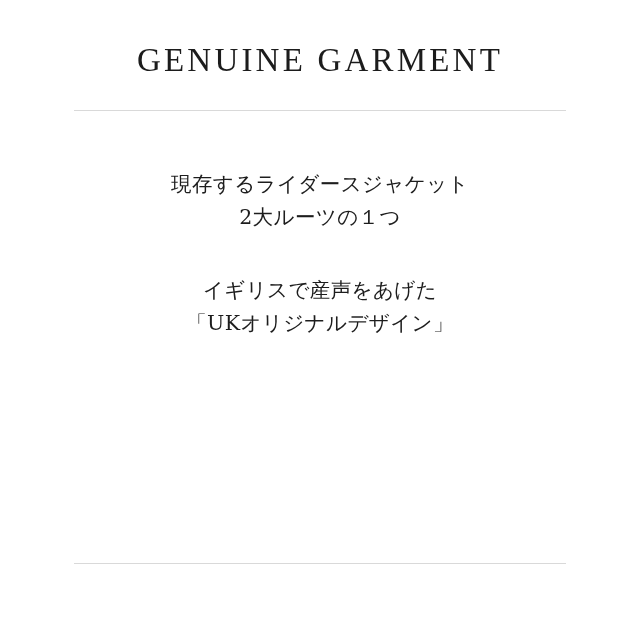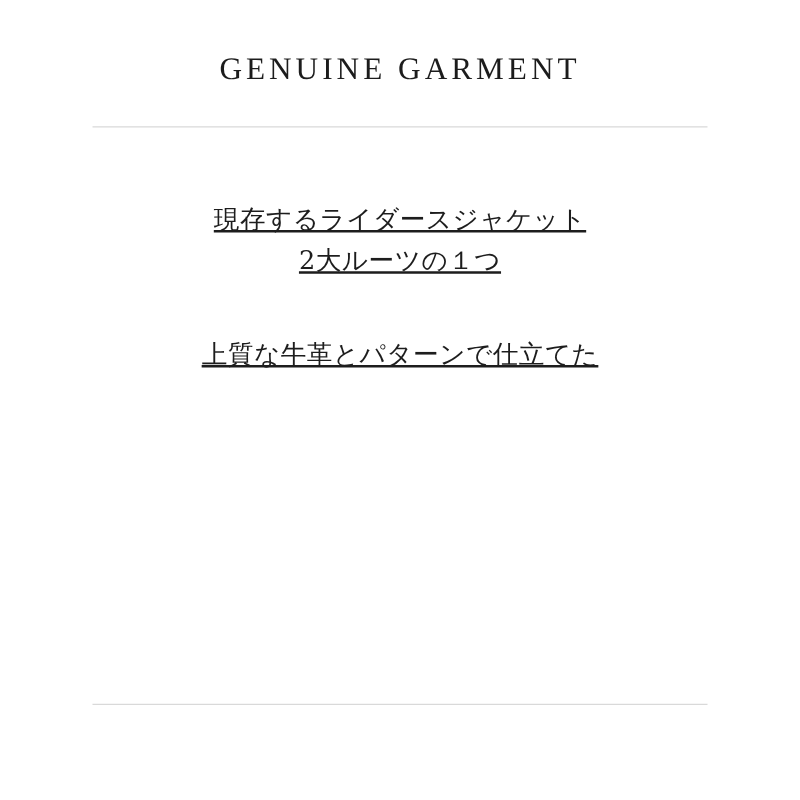--- a/index.html
+++ b/index.html
@@ -19,21 +19,21 @@
     width: 640px;
     height: 640px;
     box-sizing: border-box;
     display: flex;
     flex-direction: column;
     align-items: center;
   }
   .title {
     margin-top: 42px;
     font-family: "Liberation Serif", "DejaVu Serif", serif;
-    font-size: 25px;
+    font-size: 33px;
     letter-spacing: 3.2px;
     font-weight: 400;
     color: #1c1c1c;
     text-align: center;
     white-space: nowrap;
   }
   .rule {
     width: 492px;
     height: 1px;
     background: #d9d9d9;
@@ -54,21 +54,20 @@
     font-size: 20.5px;
     line-height: 1.0;
     color: #1d1d1d;
     letter-spacing: 0.4px;
   }
   .para {
     margin: 0;
   }
   .line {
     display: block;
-    text-decoration: underline;
   }
   
   .para .line + .line {
     margin-top: 12px;
   }
   .block-1 { margin-top: 63px; }
   .block-2 { margin-top: 53px; }
   .block-3 { margin-top: 55px; }
 </style>
 </head>
@@ -80,22 +79,27 @@
 
   <div class="rule top"></div>
 
   <div class="body-block block-1">
     <p class="para">
       <span class="line">現存するライダースジャケット</span>
       <span class="line">2大ルーツの１つ</span>
     </p>
   </div>
 
+  <div class="body-block block-2">
+    <p class="para">
+      <span class="line">イギリスで産声をあげた</span>
+      <span class="line">「UKオリジナルデザイン」</span>
+    </p>
+  </div>
 
   <div class="body-block block-3">
     <p class="para">
-      <span class="line">上質な牛革とパターンで仕立てた</span>
     </p>
   </div>
 
   <div class="rule bottom"></div>
 
 </div>
 
 </body></html>

